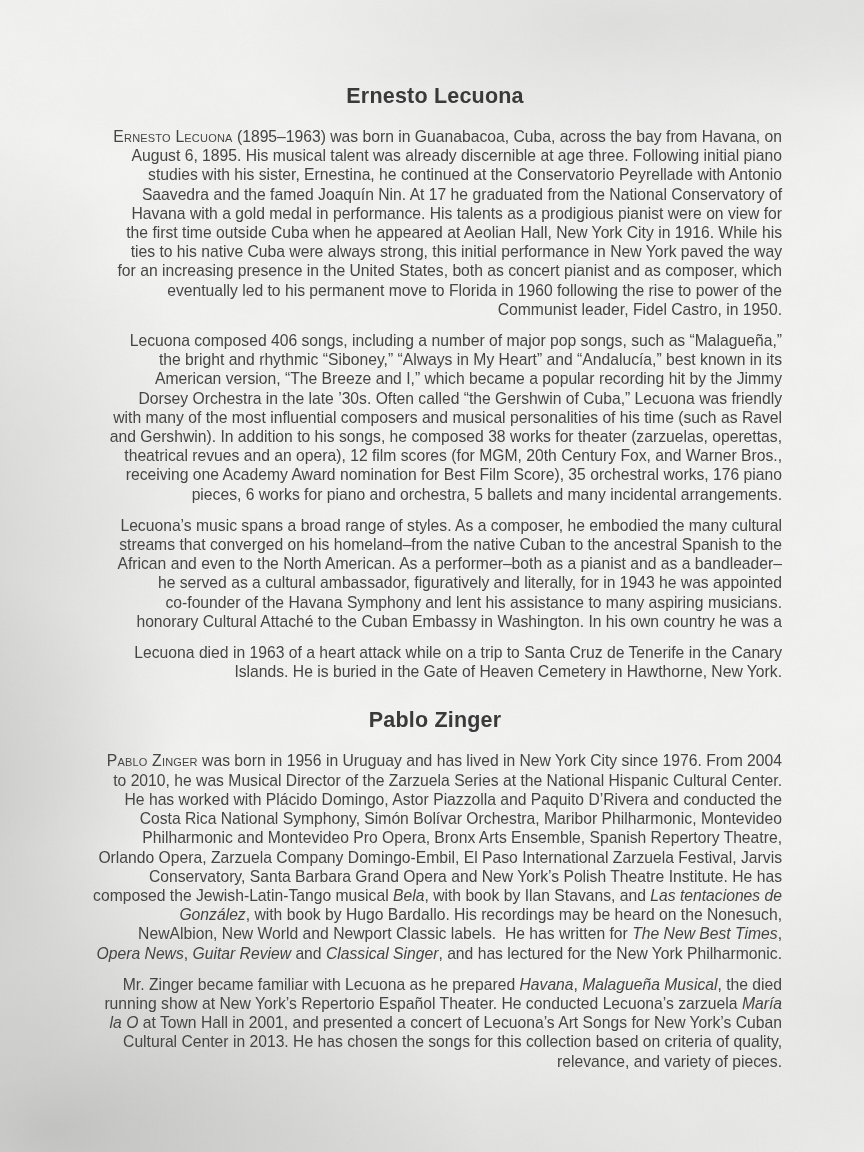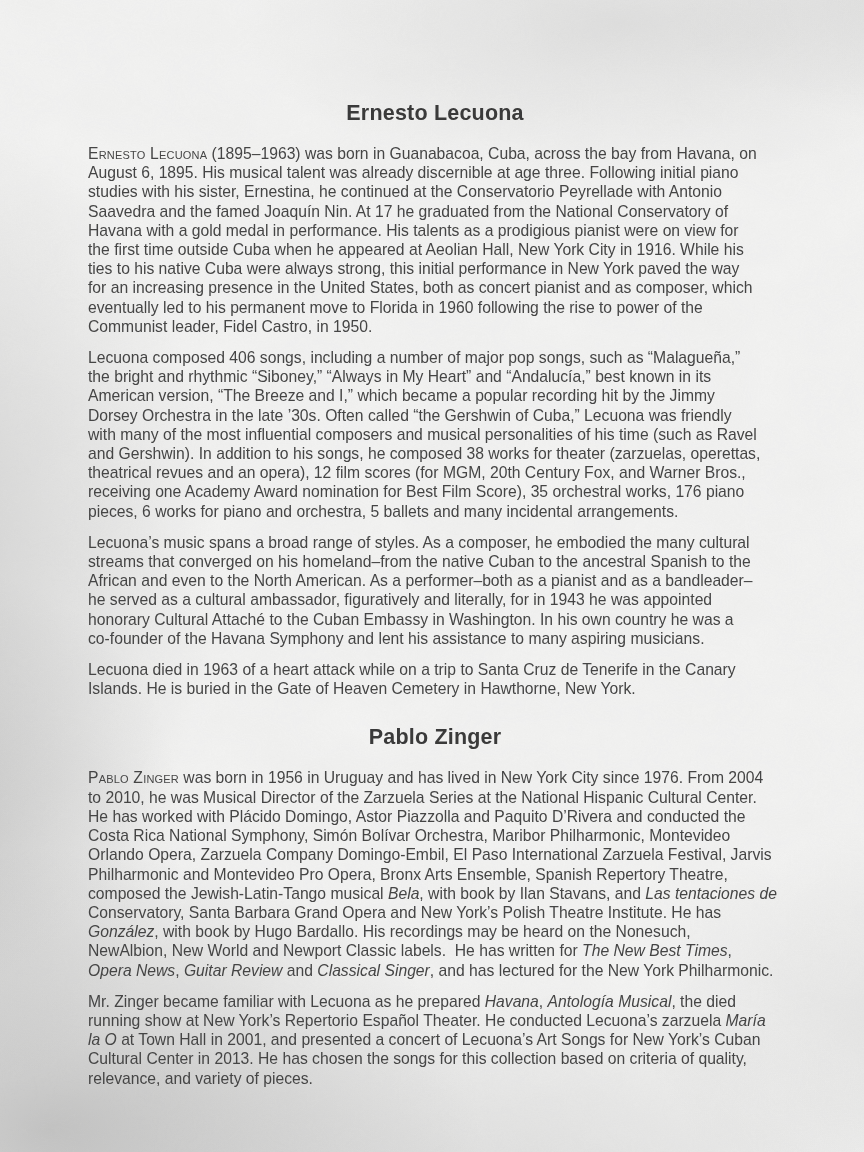--- a/index.html
+++ b/index.html
@@ -21,35 +21,35 @@
   }
   .texture {
     position: absolute;
     left: 0; top: 0;
     z-index: 1;
     pointer-events: none;
   }
   .content-column {
     position: absolute;
     left: 88px;
-    top: 100px;
+    top: 83px;
     width: 694px;
     z-index: 2;
   }
   .section-title {
     margin: 0 0 18px 0;
     text-align: center;
     font-size: 21.5px;
     line-height: 26px;
     font-weight: 700;
     letter-spacing: 0.2px;
     color: #3a3a3a;
   }
   .section-title.subsequent { margin-top: 26px; }
-  .para { margin: 0 0 12px 0; }
+  .para { margin: 0 0 12px 0; text-align: right; }
   .line {
     display: block;
     white-space: pre;
     font-size: 15.7px;
     line-height: 19.2px;
     color: #454545;
   }
   .sc { font-variant: small-caps; letter-spacing: 0.2px; }
   .it { font-style: italic; }
 </style>
@@ -100,41 +100,41 @@
       <span class="line"><span>and Gershwin). In addition to his songs, he composed 38 works for theater (zarzuelas, operettas,</span></span>
       <span class="line"><span>theatrical revues and an opera), 12 film scores (for MGM, 20th Century Fox, and Warner Bros.,</span></span>
       <span class="line"><span>receiving one Academy Award nomination for Best Film Score), 35 orchestral works, 176 piano</span></span>
       <span class="line"><span>pieces, 6 works for piano and orchestra, 5 ballets and many incidental arrangements.</span></span>
     </p>
     <p class="para">
       <span class="line"><span>Lecuona’s music spans a broad range of styles. As a composer, he embodied the many cultural</span></span>
       <span class="line"><span>streams that converged on his homeland–from the native Cuban to the ancestral Spanish to the</span></span>
       <span class="line"><span>African and even to the North American. As a performer–both as a pianist and as a bandleader–</span></span>
       <span class="line"><span>he served as a cultural ambassador, figuratively and literally, for in 1943 he was appointed</span></span>
+      <span class="line"><span>co-founder of the Havana Symphony and lent his assistance to many aspiring musicians.</span></span>
       <span class="line"><span>honorary Cultural Attaché to the Cuban Embassy in Washington. In his own country he was a</span></span>
-      <span class="line"><span>co-founder of the Havana Symphony and lent his assistance to many aspiring musicians.</span></span>
     </p>
     <p class="para">
       <span class="line"><span>Lecuona died in 1963 of a heart attack while on a trip to Santa Cruz de Tenerife in the Canary</span></span>
       <span class="line"><span>Islands. He is buried in the Gate of Heaven Cemetery in Hawthorne, New York.</span></span>
     </p>
     <h2 class="section-title subsequent">Pablo Zinger</h2>
     <p class="para">
       <span class="line"><span class="sc">Pablo Zinger</span><span> was born in 1956 in Uruguay and has lived in New York City since 1976. From 2004</span></span>
       <span class="line"><span>to 2010, he was Musical Director of the Zarzuela Series at the National Hispanic Cultural Center.</span></span>
       <span class="line"><span>He has worked with Plácido Domingo, Astor Piazzolla and Paquito D’Rivera and conducted the</span></span>
       <span class="line"><span>Costa Rica National Symphony, Simón Bolívar Orchestra, Maribor Philharmonic, Montevideo</span></span>
+      <span class="line"><span>Philharmonic and Montevideo Pro Opera, Bronx Arts Ensemble, Spanish Repertory Theatre,</span></span>
       <span class="line"><span>Orlando Opera, Zarzuela Company Domingo-Embil, El Paso International Zarzuela Festival, Jarvis</span></span>
-      <span class="line"><span>Philharmonic and Montevideo Pro Opera, Bronx Arts Ensemble, Spanish Repertory Theatre,</span></span>
+      <span class="line"><span>Conservatory, Santa Barbara Grand Opera and New York’s Polish Theatre Institute. He has</span></span>
       <span class="line"><span>composed the Jewish-Latin-Tango musical </span><span class="it">Bela</span><span>, with book by Ilan Stavans, and </span><span class="it">Las tentaciones de</span></span>
-      <span class="line"><span>Conservatory, Santa Barbara Grand Opera and New York’s Polish Theatre Institute. He has</span></span>
       <span class="line"><span class="it">González</span><span>, with book by Hugo Bardallo. His recordings may be heard on the Nonesuch,</span></span>
       <span class="line"><span>NewAlbion, New World and Newport Classic labels.  He has written for </span><span class="it">The New Best Times</span><span>,</span></span>
       <span class="line"><span class="it">Opera News</span><span>, </span><span class="it">Guitar Review</span><span> and </span><span class="it">Classical Singer</span><span>, and has lectured for the New York Philharmonic.</span></span>
     </p>
     <p class="para">
-      <span class="line"><span>Mr. Zinger became familiar with Lecuona as he prepared </span><span class="it">Havana</span><span>, </span><span class="it">Antología Musical</span><span>, the died</span></span>
+      <span class="line"><span>Mr. Zinger became familiar with Lecuona as he prepared </span><span class="it">Havana</span><span>, </span><span class="it">Malagueña Musical</span><span>, the died</span></span>
       <span class="line"><span>running show at New York’s Repertorio Español Theater. He conducted Lecuona’s zarzuela </span><span class="it">María</span></span>
       <span class="line"><span class="it">la O</span><span> at Town Hall in 2001, and presented a concert of Lecuona’s Art Songs for New York’s Cuban</span></span>
       <span class="line"><span>Cultural Center in 2013. He has chosen the songs for this collection based on criteria of quality,</span></span>
       <span class="line"><span>relevance, and variety of pieces.</span></span>
     </p>
   </main>
 
 </body></html>

